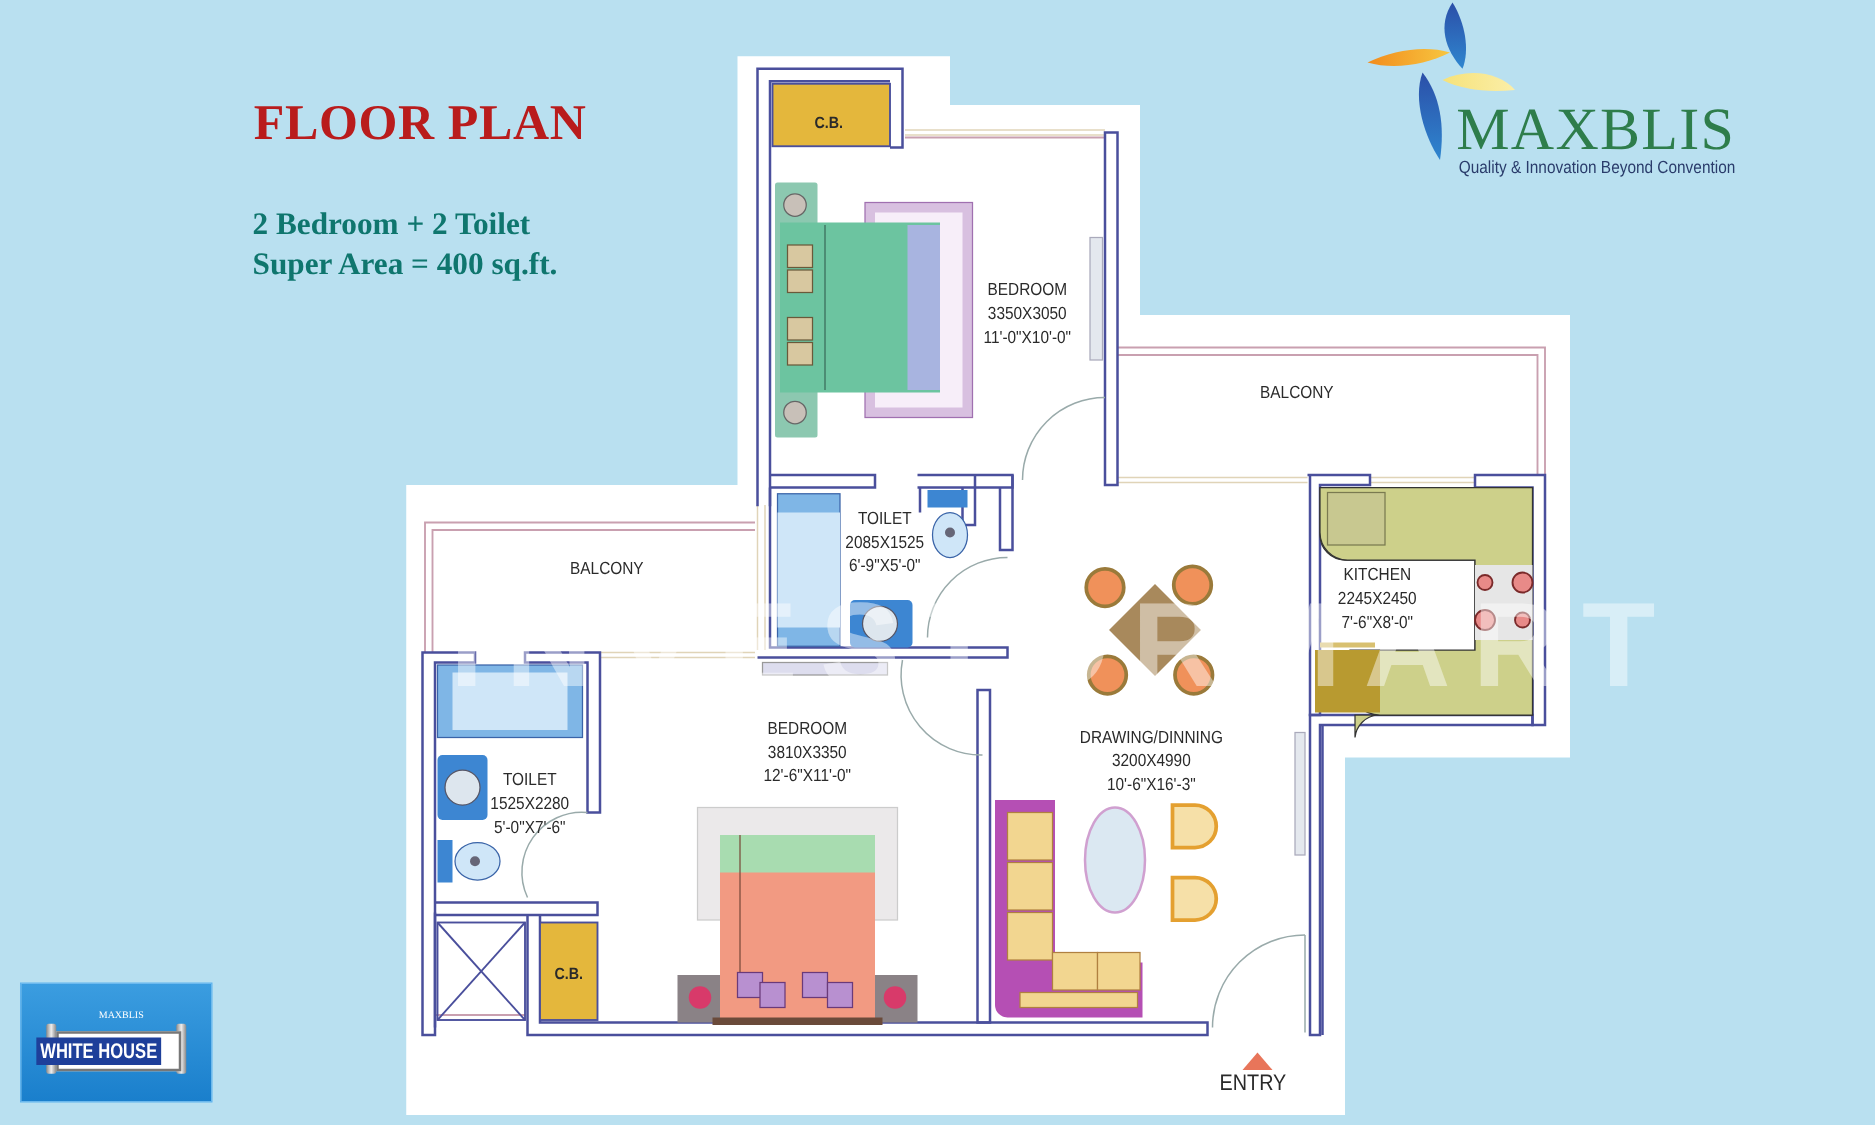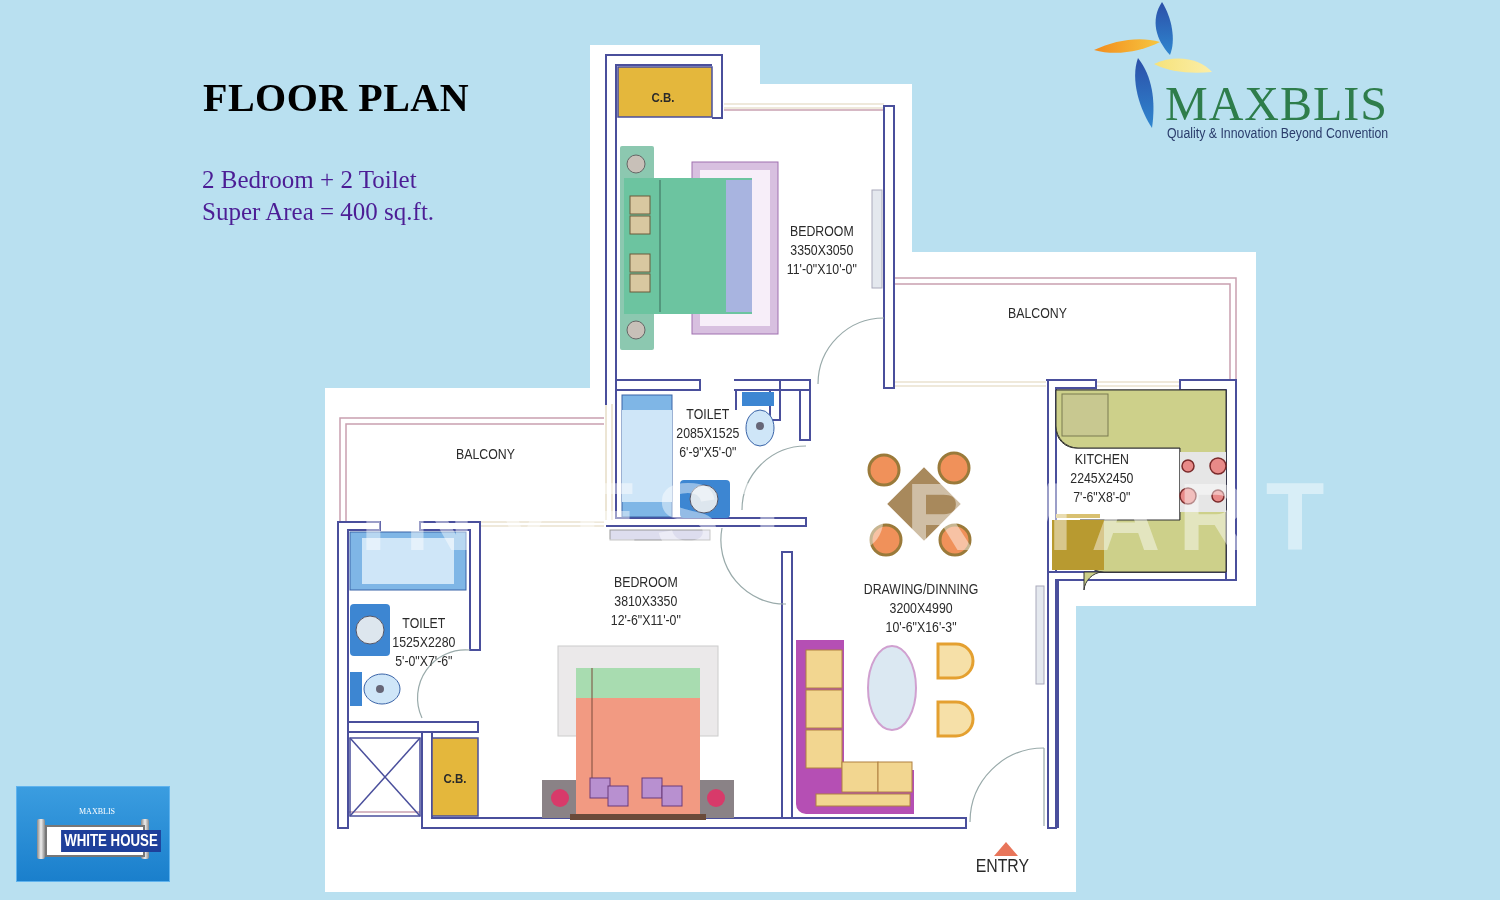--- a/index.html
+++ b/index.html
@@ -1,28 +1,28 @@
 <!DOCTYPE html>
 <html><head>
 <meta charset="utf-8">
 <style>
   html, body { margin:0; padding:0; }
   body { width:1500px; height:900px; background:#b9e0f0; position:relative; overflow:hidden; font-family:"Liberation Sans", sans-serif; }
   .abs { position:absolute; }
-  .title { left:203px; top:74px; font-family:"Liberation Serif", serif; font-weight:bold; font-size:40px; color:#000000; letter-spacing:0.5px; }
-  .sub { left:202px; font-family:"Liberation Serif", serif; font-weight:normal; font-size:25px; color:#4c1d95; }
+  .title { left:203px; top:74px; font-family:"Liberation Serif", serif; font-weight:bold; font-size:40px; color:#b91c1c; letter-spacing:0.5px; }
+  .sub { left:202px; font-family:"Liberation Serif", serif; font-weight:bold; font-size:25px; color:#0f766e; }
   .logo-word { left:1165px; top:80px; font-family:"Liberation Serif", serif; font-size:48px; color:#2e7d4b; letter-spacing:1px; line-height:1; }
   .logo-tag { left:1167px; top:125px; font-size:14px; color:#2a3c6b; font-family:"Liberation Sans", sans-serif; transform:scaleX(0.88); transform-origin:left; white-space:nowrap; }
   .plan { left:0; top:0; width:1500px; height:900px; }
   .lbl { position:absolute; text-align:center; font-size:14px; color:#2a2a2a; line-height:19px; transform:scaleX(0.88); white-space:nowrap; }
   .lbl div { display:block; }
   .wm { left:360px; top:462px; font-size:96px; font-weight:bold; color:rgba(255,255,255,0.45); letter-spacing:18px; white-space:nowrap; }
   .badge { left:16px; top:786px; width:152px; height:94px; background:linear-gradient(#3b9de0,#1a7fcc); border:1px solid #5fb3ee; }
   .badge-brand { position:absolute; left:62px; top:20px; font-family:"Liberation Serif", serif; font-size:8px; color:#fff; }
-  .badge-name { position:absolute; left:28px; top:38px; width:96px; height:28px; background:#fff; border:2px solid #777; display:flex; align-items:center; justify-content:flex-start; }
+  .badge-name { position:absolute; left:28px; top:38px; width:96px; height:28px; background:#fff; border:2px solid #777; display:flex; align-items:center; justify-content:flex-end; }
   .badge-name span { background:#1e3f9a; color:#fff; font-weight:bold; font-size:17px; padding:1px 4px; transform:scaleX(0.78); white-space:nowrap; }
   .pillar { position:absolute; top:32px; width:8px; height:40px; background:linear-gradient(90deg,#888,#eee,#888); border-radius:2px; }
   .entry-lbl { left:972px; top:856px; font-size:18px; color:#2a2a2a; transform:scaleX(0.88); }
 </style>
 </head>
 <body>
 
 <div class="abs title">FLOOR PLAN</div>
 <div class="abs sub" style="top:166px">2 Bedroom + 2 Toilet</div>
 <div class="abs sub" style="top:198px">Super Area = 400 sq.ft.</div>

